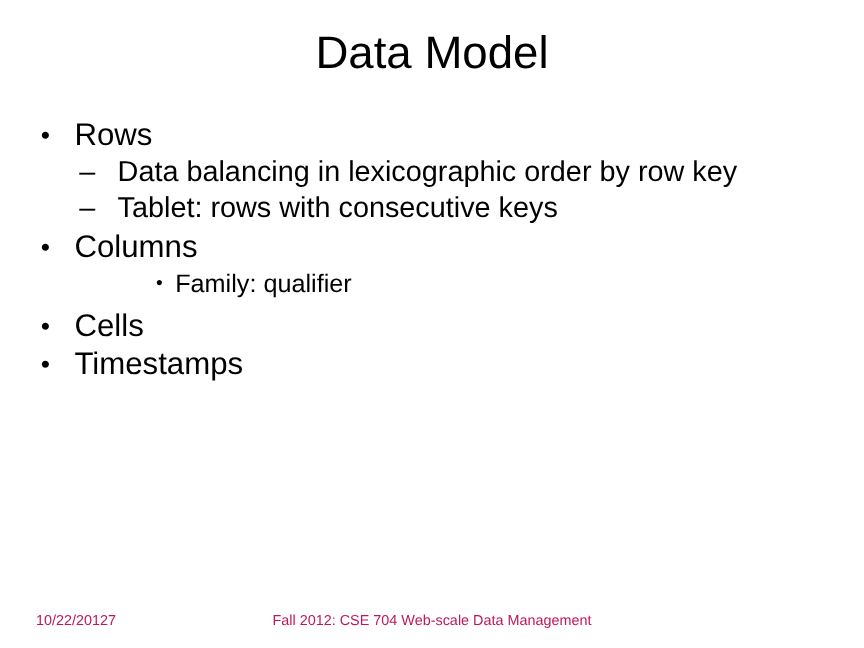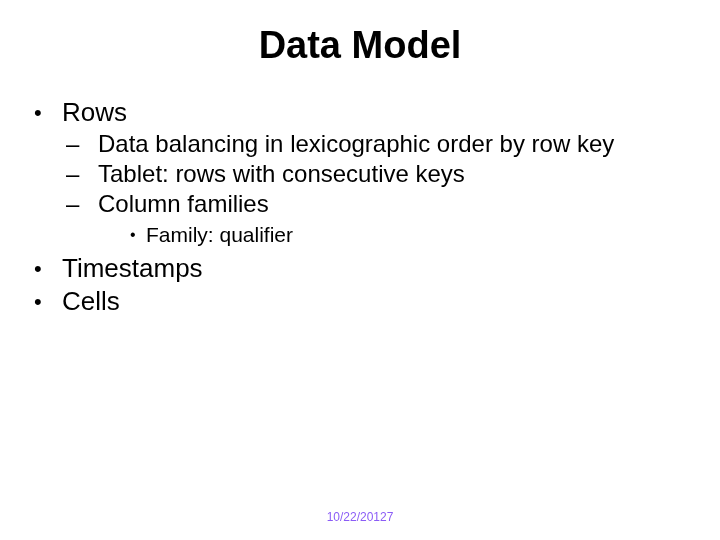--- a/index.html
+++ b/index.html
@@ -1,51 +1,50 @@
 <!DOCTYPE html>
 <html><head>
 <meta charset="utf-8">
 <style>
   * { margin: 0; padding: 0; box-sizing: border-box; }
   html, body { width: 720px; height: 540px; background: #fff; font-family: Arial, Helvetica, sans-serif; color: #000; }
   .slide { width: 720px; height: 540px; position: relative; padding: 18px 28px 0 28px; }
-  .title { font-size: 38px; font-weight: bold; text-align: center; margin-top: 6px; margin-bottom: 30px; }
+  .title { font-size: 38px; font-weight: normal; text-align: center; margin-top: 6px; margin-bottom: 30px; }
   .content { font-size: 26px; line-height: 1.18; }
   ul { list-style: none; }
   .lvl1 { margin-left: 6px; margin-bottom: 2px; }
   .lvl1::before { content: "•"; display: inline-block; width: 28px; font-size: 22px; vertical-align: 1px; }
   .lvl2 { margin-left: 54px; font-size: 24px; margin-top: 2px; margin-bottom: 2px; }
   .lvl2-text { display: block; padding-left: 16px; text-indent: -16px; }
   .lvl2-text::before { content: "–"; display: inline-block; width: 16px; }
   .lvl3 { margin-left: 102px; font-size: 21px; margin-top: 4px; margin-bottom: 6px; }
   .lvl3::before { content: "•"; display: inline-block; width: 16px; font-size: 16px; vertical-align: 2px; }
-  .footer { position: absolute; bottom: 16px; left: 0; width: 100%; padding: 0 30px; font-size: 12px; color: #8b5cf6; display: flex; justify-content: center; align-items: baseline; }
+  .footer { position: absolute; bottom: 16px; left: 0; width: 100%; padding: 0 30px; font-size: 12px; color: #be185d; display: flex; justify-content: flex-start; align-items: baseline; }
   .footer-center { position: absolute; left: 50%; transform: translateX(-50%); }
 </style>
 </head>
 <body>
 
 <div class="slide">
   <h1 class="title">Data Model</h1>
 
   <div class="content">
     <ul>
       <li class="lvl1"><span>Rows</span></li>
       <li class="lvl2">
           <span class="lvl2-text">Data balancing in lexicographic order by row key</span>
         </li>
       <li class="lvl2">
           <span class="lvl2-text">Tablet: rows with consecutive keys</span>
         </li>
-      <li class="lvl2">
-          <span class="lvl2-text">Column families</span>
-        </li>
+      <li class="lvl1"><span>Columns</span></li>
       <li class="lvl3"><span>Family: qualifier</span></li>
+      <li class="lvl1"><span>Cells</span></li>
       <li class="lvl1"><span>Timestamps</span></li>
-      <li class="lvl1"><span>Cells</span></li>
     </ul>
   </div>
 
   <div class="footer">
     <span>10/22/2012</span>
+    <span class="footer-center">Fall 2012: CSE 704 Web-scale Data Management</span>
     <span>7</span>
   </div>
 </div>
 
 </body></html>

